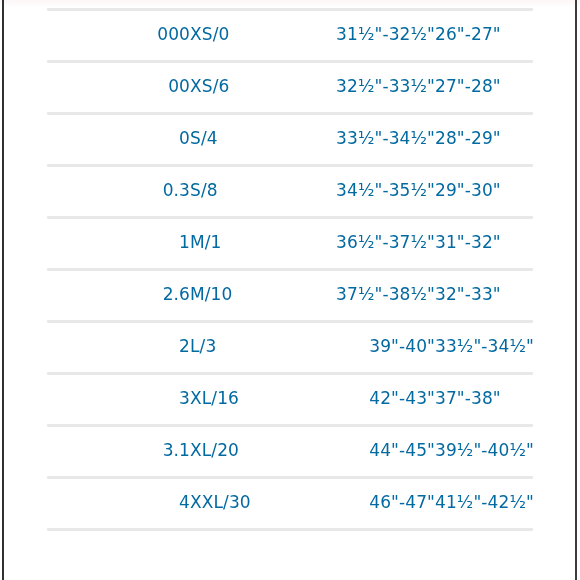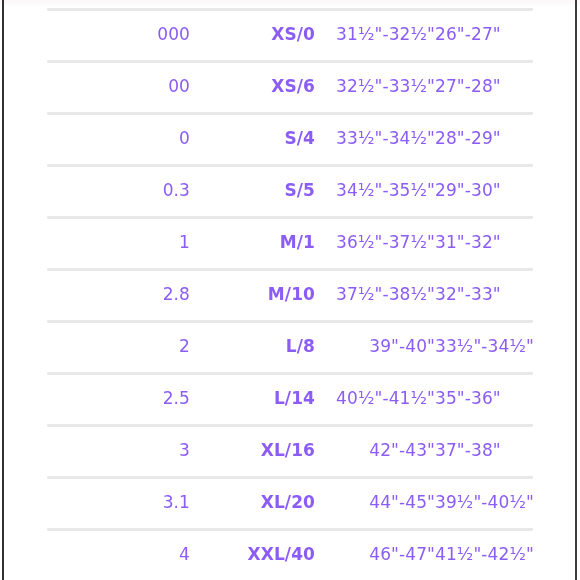--- a/index.html
+++ b/index.html
@@ -52,34 +52,34 @@
     width: 580px;
     border-collapse: collapse;
     table-layout: fixed;
   }
 
   .size-table td {
     height: 52px;
     padding: 0;
     border-top: 2px solid #e9e9e9;
     font-size: 17px;
-    color: #8b5cf6;
+    color: #0369a1;
     letter-spacing: 0.1px;
     white-space: nowrap;
     vertical-align: middle;
   }
   
   .size-table td:first-child {
     border-top: none;
     position: relative;
   }
 
   
   .col-numeric   { width: 190px; text-align: right;  padding-right: 58px; }
-  .col-alpha     { width: 125px; text-align: right;  padding-right: 45px; font-weight: bold; }
+  .col-alpha     { width: 125px;  padding-right: 45px; }
   .col-bust      { width: 120px; text-align: right;  padding-right: 0px;  }
   .col-waist     { width: 145px; text-align: left;   padding-left: 24px;  }
 
   
   .size-table td { border-top: none; }
 
   .rules-layer {
     position: absolute;
     left: 0;
     top: 0;
@@ -138,62 +138,56 @@
           <td class="col-waist clip-right">27"-28"</td>
         </tr>
         <tr>
           <td class="col-numeric">0</td>
           <td class="col-alpha">S/4</td>
           <td class="col-bust">33½"-34½"</td>
           <td class="col-waist clip-right">28"-29"</td>
         </tr>
         <tr>
           <td class="col-numeric">0.3</td>
-          <td class="col-alpha">S/5</td>
+          <td class="col-alpha">S/8</td>
           <td class="col-bust">34½"-35½"</td>
           <td class="col-waist clip-right">29"-30"</td>
         </tr>
         <tr>
           <td class="col-numeric">1</td>
           <td class="col-alpha">M/1</td>
           <td class="col-bust">36½"-37½"</td>
           <td class="col-waist clip-right">31"-32"</td>
         </tr>
         <tr>
-          <td class="col-numeric">2.8</td>
+          <td class="col-numeric">2.6</td>
           <td class="col-alpha">M/10</td>
           <td class="col-bust">37½"-38½"</td>
           <td class="col-waist clip-right">32"-33"</td>
         </tr>
         <tr>
           <td class="col-numeric">2</td>
-          <td class="col-alpha">L/8</td>
+          <td class="col-alpha">L/3</td>
           <td class="col-bust">39"-40"</td>
           <td class="col-waist clip-right">33½"-34½"</td>
-        </tr>
-        <tr>
-          <td class="col-numeric">2.5</td>
-          <td class="col-alpha">L/14</td>
-          <td class="col-bust">40½"-41½"</td>
-          <td class="col-waist clip-right">35"-36"</td>
         </tr>
         <tr>
           <td class="col-numeric">3</td>
           <td class="col-alpha">XL/16</td>
           <td class="col-bust">42"-43"</td>
           <td class="col-waist clip-right">37"-38"</td>
         </tr>
         <tr>
           <td class="col-numeric">3.1</td>
           <td class="col-alpha">XL/20</td>
           <td class="col-bust">44"-45"</td>
           <td class="col-waist clip-right">39½"-40½"</td>
         </tr>
         <tr>
           <td class="col-numeric">4</td>
-          <td class="col-alpha">XXL/40</td>
+          <td class="col-alpha">XXL/30</td>
           <td class="col-bust">46"-47"</td>
           <td class="col-waist clip-right">41½"-42½"</td>
         </tr>
       </tbody>
   </table>
 
 </div>
 
 </body></html>

